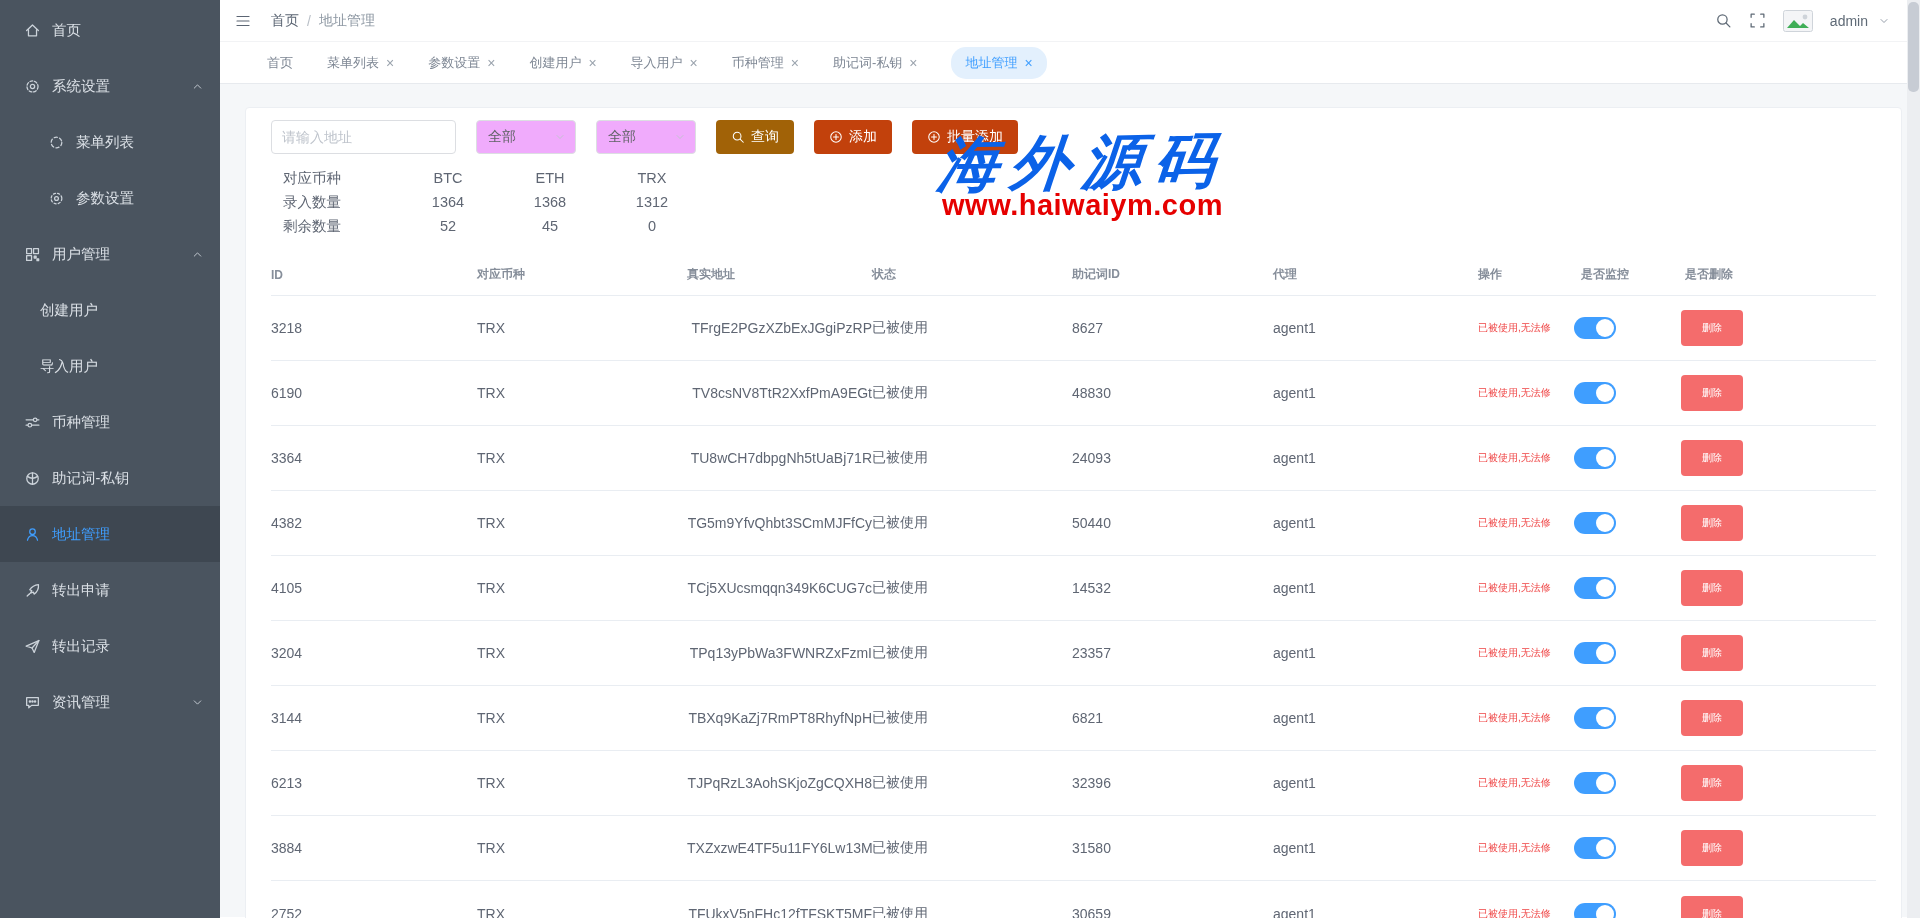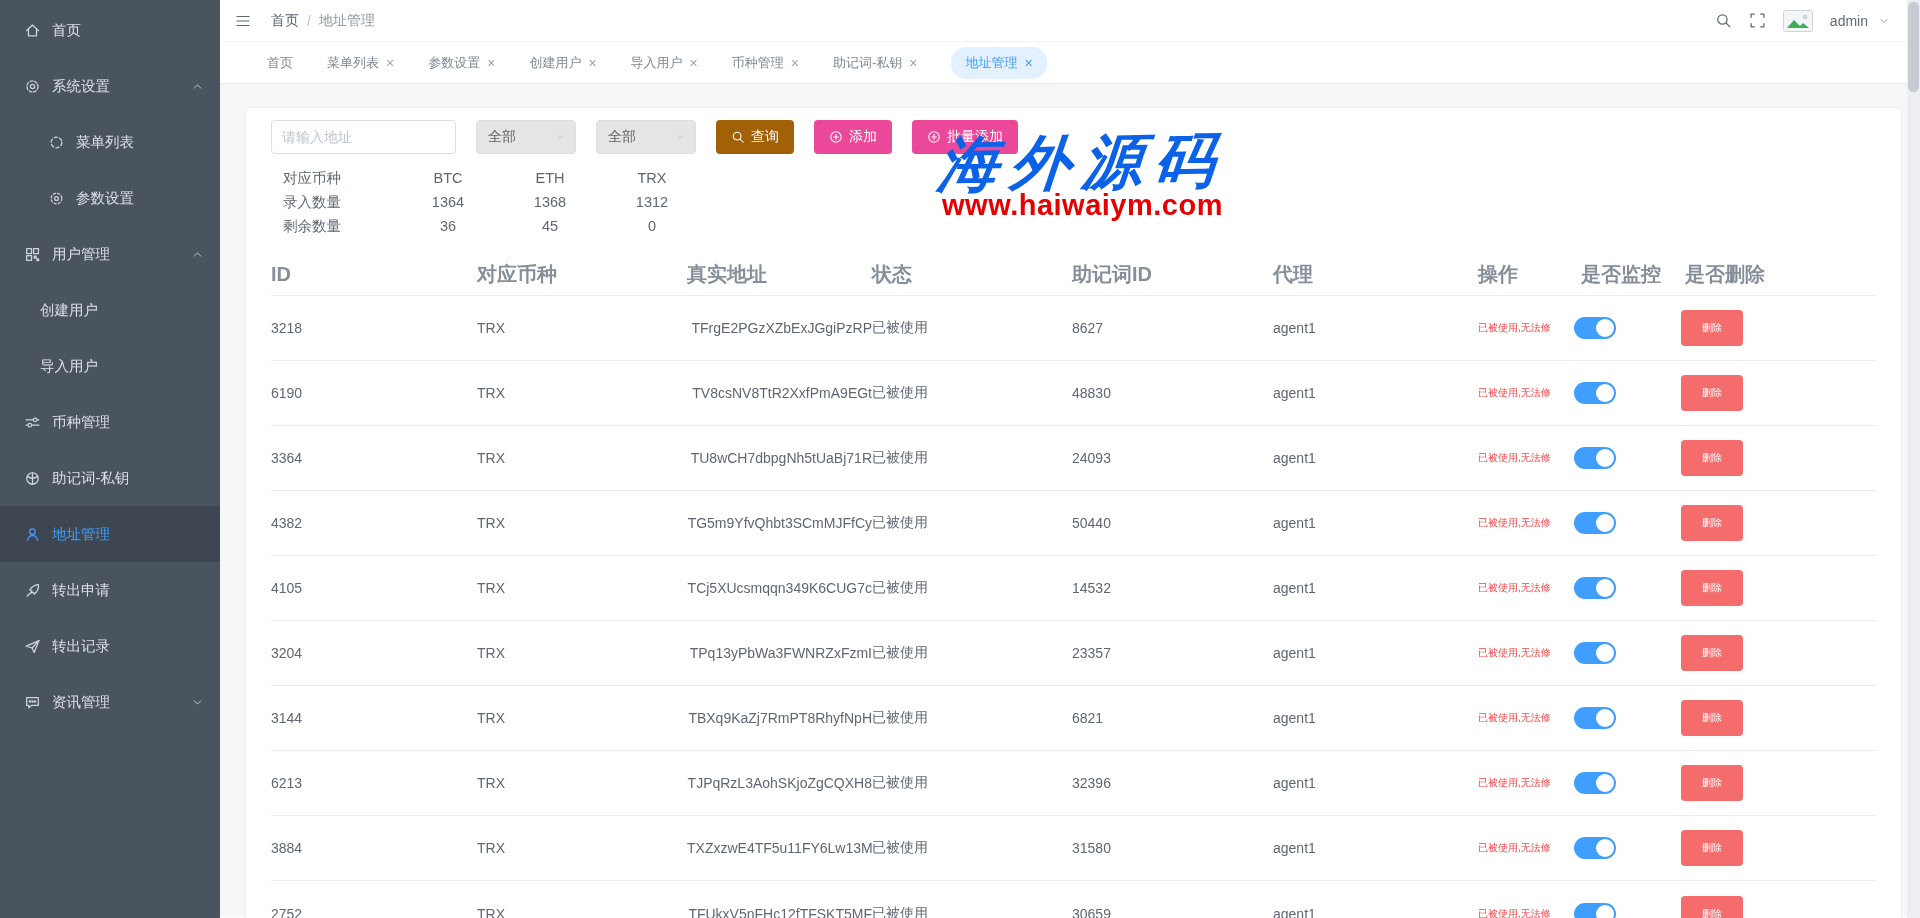--- a/index.html
+++ b/index.html
@@ -39,37 +39,37 @@
   .tab { display:flex; align-items:center; gap:7px; cursor:pointer; white-space:nowrap; }
   .tab .close { font-size:14px; color:#9aa3ad; line-height:1; }
   .tab.active { background:#e3f0fd; color:#3f9eff; padding:7px 14px; border-radius:15px; }
   .tab.active .close { color:#3f9eff; }
   
   .content { height:833px; background:#f5f7f9; padding:23px 18px 0 25px; }
   .card { background:#fff; border:1px solid #eceff3; border-radius:4px; height:880px; padding:12px 25px 0 25px; position:relative; overflow:hidden; }
   .filter-row { display:flex; align-items:center; gap:20px; height:34px; }
   .addr-input { width:185px; height:34px; border:1px solid #dcdee2; border-radius:4px; padding:0 10px; font-size:14px; color:#be185d; outline:none; font-family:inherit; }
   .addr-input::placeholder { color:#bfc4cc; }
-  .select { width:100px; height:34px; border:1px solid #dcdee2; border-radius:4px; background:#e5e5e5; display:flex; align-items:center; justify-content:space-between; padding:0 9px 0 11px; color:#606266; cursor:pointer; }
+  .select { width:100px; height:34px; border:1px solid #dcdee2; border-radius:4px; background:#f0abfc; display:flex; align-items:center; justify-content:space-between; padding:0 9px 0 11px; color:#606266; cursor:pointer; }
   .select .chev-sm { width:12px; height:12px; color:#c0c4cc; display:inline-flex; }
   .select .chev-sm svg { width:12px; height:12px; }
   .btn { height:34px; border:none; border-radius:4px; color:#fff; font-size:14px; display:inline-flex; align-items:center; gap:6px; padding:0 15px; cursor:pointer; font-family:inherit; }
   .btn .bicon { width:14px; height:14px; display:inline-flex; }
   .btn .bicon svg { width:14px; height:14px; }
   .btn-blue { background:#a16207; }
-  .btn-green { background:#ec4899; }
+  .btn-green { background:#c2410c; }
   
   .summary { margin-top:12px; }
   .sum-row { display:grid; grid-template-columns:126px 102px 102px 102px; height:24px; align-items:center; color:#5f6673; font-size:14.5px; }
   .sum-row .sum-label { padding-left:12px; }
   .sum-row .sum-val { text-align:center; }
   
   .dtable { margin-top:16px; }
   .thead, .trow { display:grid; grid-template-columns:206px 210px 185px 200px 201px 205px 93px 110px 1fr; align-items:center; }
-  .thead { height:42px; color:#868e9a; font-weight:bold; font-size:20px; border-bottom:1px solid #e9edf2; }
+  .thead { height:42px; color:#868e9a; font-weight:bold; font-size:12px; border-bottom:1px solid #e9edf2; }
   .thead .th-monitor { padding-left:10px; }
   .thead .th-del { padding-left:4px; }
   .trow { height:65px; border-bottom:1px solid #e9edf2; font-size:14px; color:#5f6673; }
   .trow:last-child { border-bottom:none; }
   .cell-addr { overflow:hidden; white-space:nowrap;text-align:right; }
   .op-note { color:#ef4444; font-size:10px; overflow:hidden; white-space:nowrap; }
   .toggle { width:42px; height:22px; border-radius:11px; background:#3f9eff; position:relative; cursor:pointer; margin-left:3px; }
   .toggle .knob { position:absolute; top:2px; right:2px; width:18px; height:18px; border-radius:50%; background:#fff; }
   .del-btn { width:62px; height:36px; border:none; border-radius:4px; background:#f46c6c; color:#fff; font-size:10px; cursor:pointer; font-family:inherit; }
   
@@ -349,21 +349,21 @@
             <div class="sum-val">TRX</div>
           </div>
           <div class="sum-row">
             <div class="sum-label">录入数量</div>
             <div class="sum-val">1364</div>
             <div class="sum-val">1368</div>
             <div class="sum-val">1312</div>
           </div>
           <div class="sum-row">
             <div class="sum-label">剩余数量</div>
-            <div class="sum-val">36</div>
+            <div class="sum-val">52</div>
             <div class="sum-val">45</div>
             <div class="sum-val">0</div>
           </div>
         </div>
 
       <div class="dtable">
         <div class="thead">
             <div>ID</div>
             <div>对应币种</div>
             <div>真实地址</div>

